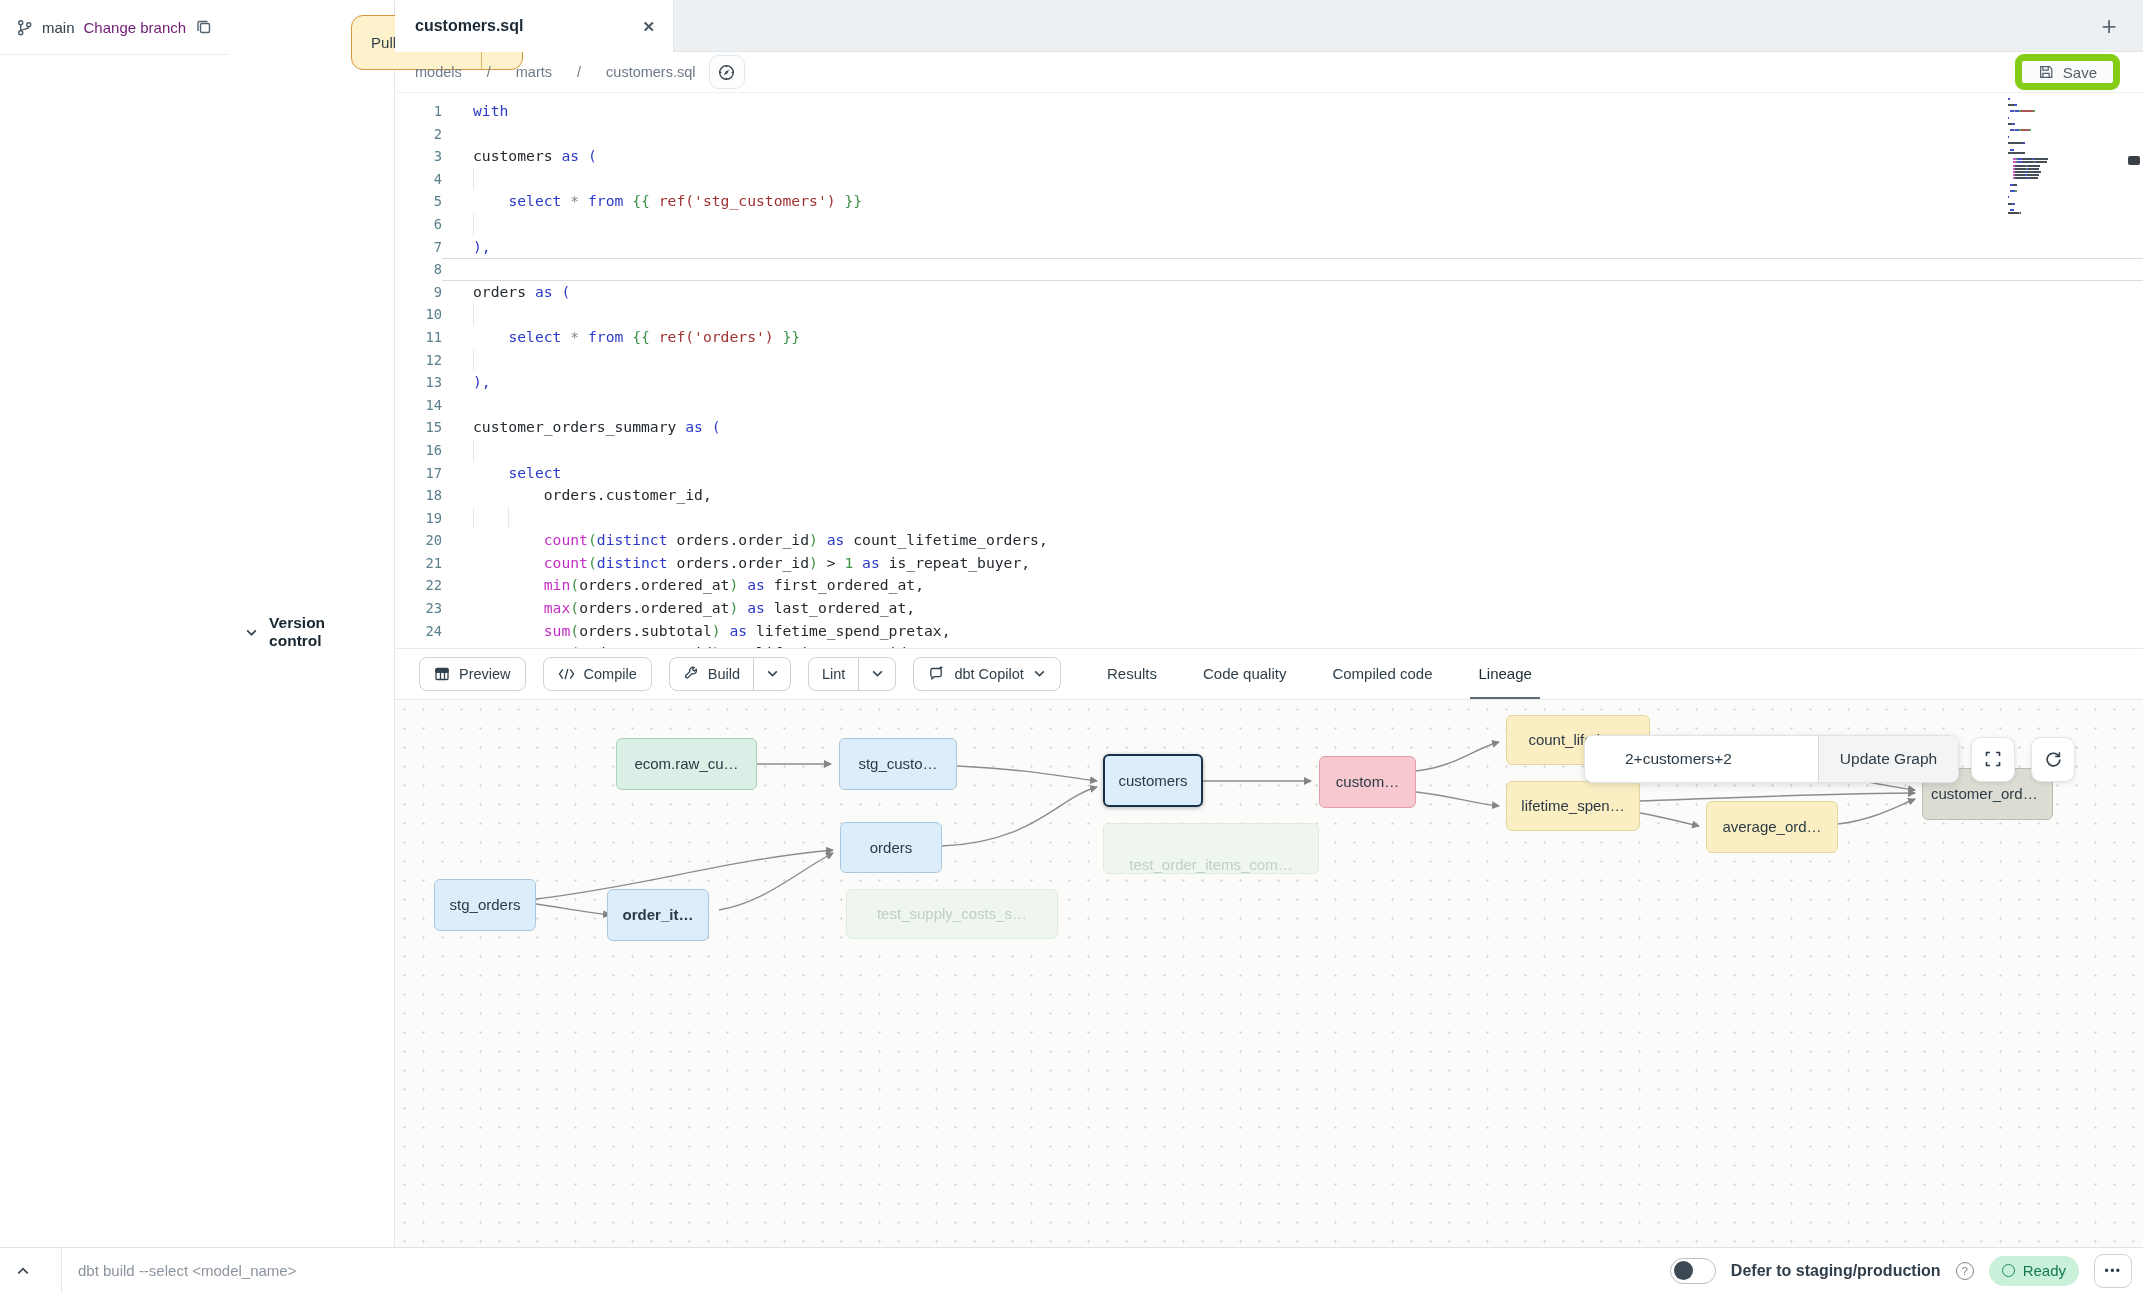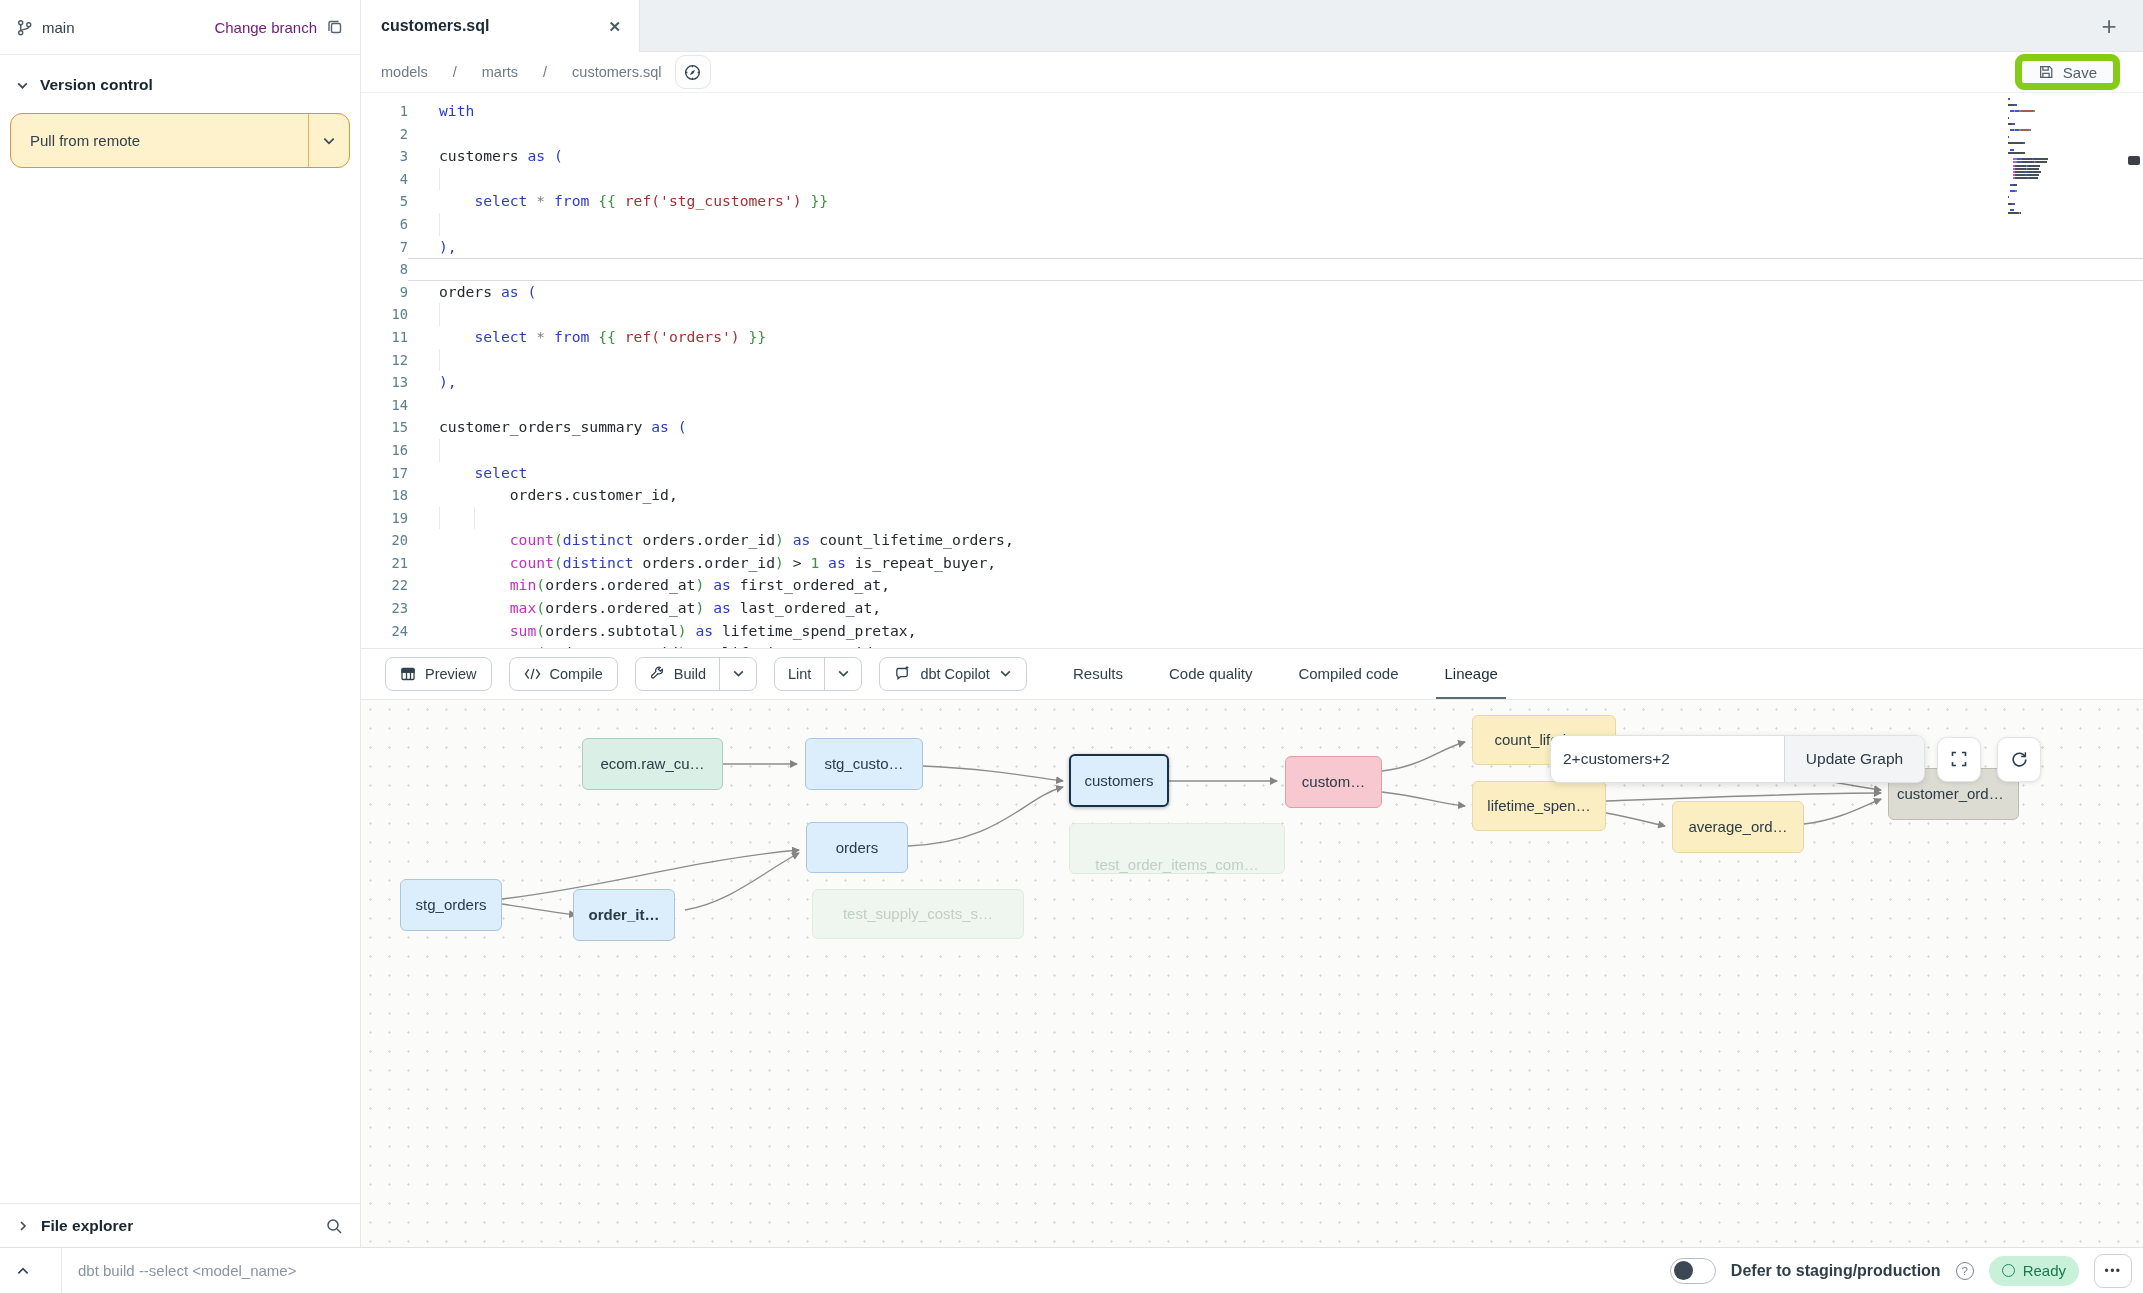--- a/index.html
+++ b/index.html
@@ -2,21 +2,21 @@
 <html><head>
 <meta charset="utf-8">
 <style>
   *{box-sizing:border-box;margin:0;padding:0}
   body{width:2143px;height:1293px;overflow:hidden;background:#fff;
        font-family:"Liberation Sans",sans-serif;color:#2b3a45;font-size:15px}
   .app{display:flex;flex-direction:column;height:100%}
   .main-row{flex:1;display:flex;min-height:0}
 
   
-  .sidebar{width:361px;border-right:1px solid #e4e8ea;display:flex;flex-direction:column;background:#fff}
+  .sidebar{width:395px;border-right:1px solid #e4e8ea;display:flex;flex-direction:row;background:#fff}
   .branch-row{height:55px;flex:none;display:flex;align-items:center;padding:0 16px;border-bottom:1px solid #e9edef;gap:9px}
   .branch-name{font-size:15px;color:#30404c}
   .change-branch{margin-left:auto;color:#701a75;font-size:15px;cursor:pointer}
   .vc-header{display:flex;align-items:center;gap:11px;padding:21px 16px 4px;font-weight:700;font-size:15.5px;color:#17262f}
   .pull-wrap{margin:15px 10px 0;flex:none;display:flex;height:55px;border:1px solid #d9953b;border-radius:12px;background:#fdf2cc;overflow:hidden;cursor:pointer}
   .pull-main{flex:1;display:flex;align-items:center;padding-left:19px;font-size:15px;color:#33414c;border-right:1px solid #ddb469}
   .pull-caret{width:40px;display:flex;align-items:center;justify-content:center}
   .sidebar-spacer{flex:1}
   .fe-row{height:44px;flex:none;border-top:1px solid #e7eaec;display:flex;align-items:center;padding:0 17px;gap:12px;font-weight:700;font-size:15.5px;color:#17262f}
   .fe-row .sp{flex:1}
@@ -67,21 +67,21 @@
   .lnode{position:absolute;border-radius:6px;display:flex;align-items:center;justify-content:center;font-size:15px;color:#2b3a45;border:1px solid transparent;padding:0 8px;cursor:pointer}
   .lnode span{overflow:hidden;text-overflow:ellipsis;white-space:nowrap}
   .t-model{background:#dceefb;border-color:#a9c7de}
   .t-source{background:#daefe5;border-color:#a8d2bd}
   .t-metric{background:#f7c8cf;border-color:#de9fab}
   .t-calc{background:#faeec2;border-color:#e7d7a4}
   .t-saved{background:#dcdcd3;border-color:#bcbcb0}
   .t-test{background:#eff6ef;border-color:#e0ebe0;color:#bed0c2}
   .lnode.sel{border:2px solid #16324a;box-shadow:0 1px 4px rgba(0,0,0,.28)}
   .graph-search{position:absolute;left:1189px;top:35px;height:48px;display:flex;background:#fff;border:1px solid #e0e3e5;border-radius:9px;box-shadow:0 2px 7px rgba(0,0,0,.13);overflow:hidden}
-  .gs-input{width:233px;display:flex;align-items:center;padding-left:12px;font-size:15.5px;color:#2b3a45;cursor:text}
+  .gs-input{width:233px;display:flex;align-items:center;padding-left:40px;font-size:15.5px;color:#2b3a45;cursor:text}
   .gs-btn{width:140px;display:flex;align-items:center;justify-content:center;border-left:1px solid #d7dadc;background:#f3f4f5;font-size:15.5px;color:#2b3a45;cursor:pointer}
   .icon-btn{position:absolute;width:44px;height:45px;top:37px;background:#fff;border:1px solid #e3e6e8;border-radius:10px;box-shadow:0 1px 4px rgba(0,0,0,.1);display:flex;align-items:center;justify-content:center;cursor:pointer}
 
   
   .statusbar{height:46px;flex:none;border-top:1px solid #dfe3e6;display:flex;align-items:center;background:#fff}
   .sb-caret{width:62px;height:100%;display:flex;align-items:center;padding-left:16px;border-right:1px solid #e7eaec;cursor:pointer}
   .sb-cmd{margin-left:16px;color:#8b949e;font-size:15px}
   .sb-right{margin-left:auto;display:flex;align-items:center;gap:15px;padding-right:11px}
   .toggle{width:46px;height:26px;border:1px solid #b7bfc6;border-radius:13px;position:relative;background:#fff;cursor:pointer}
   .knob{position:absolute;left:3px;top:2.5px;width:19px;height:19px;border-radius:50%;background:#3c4853}

